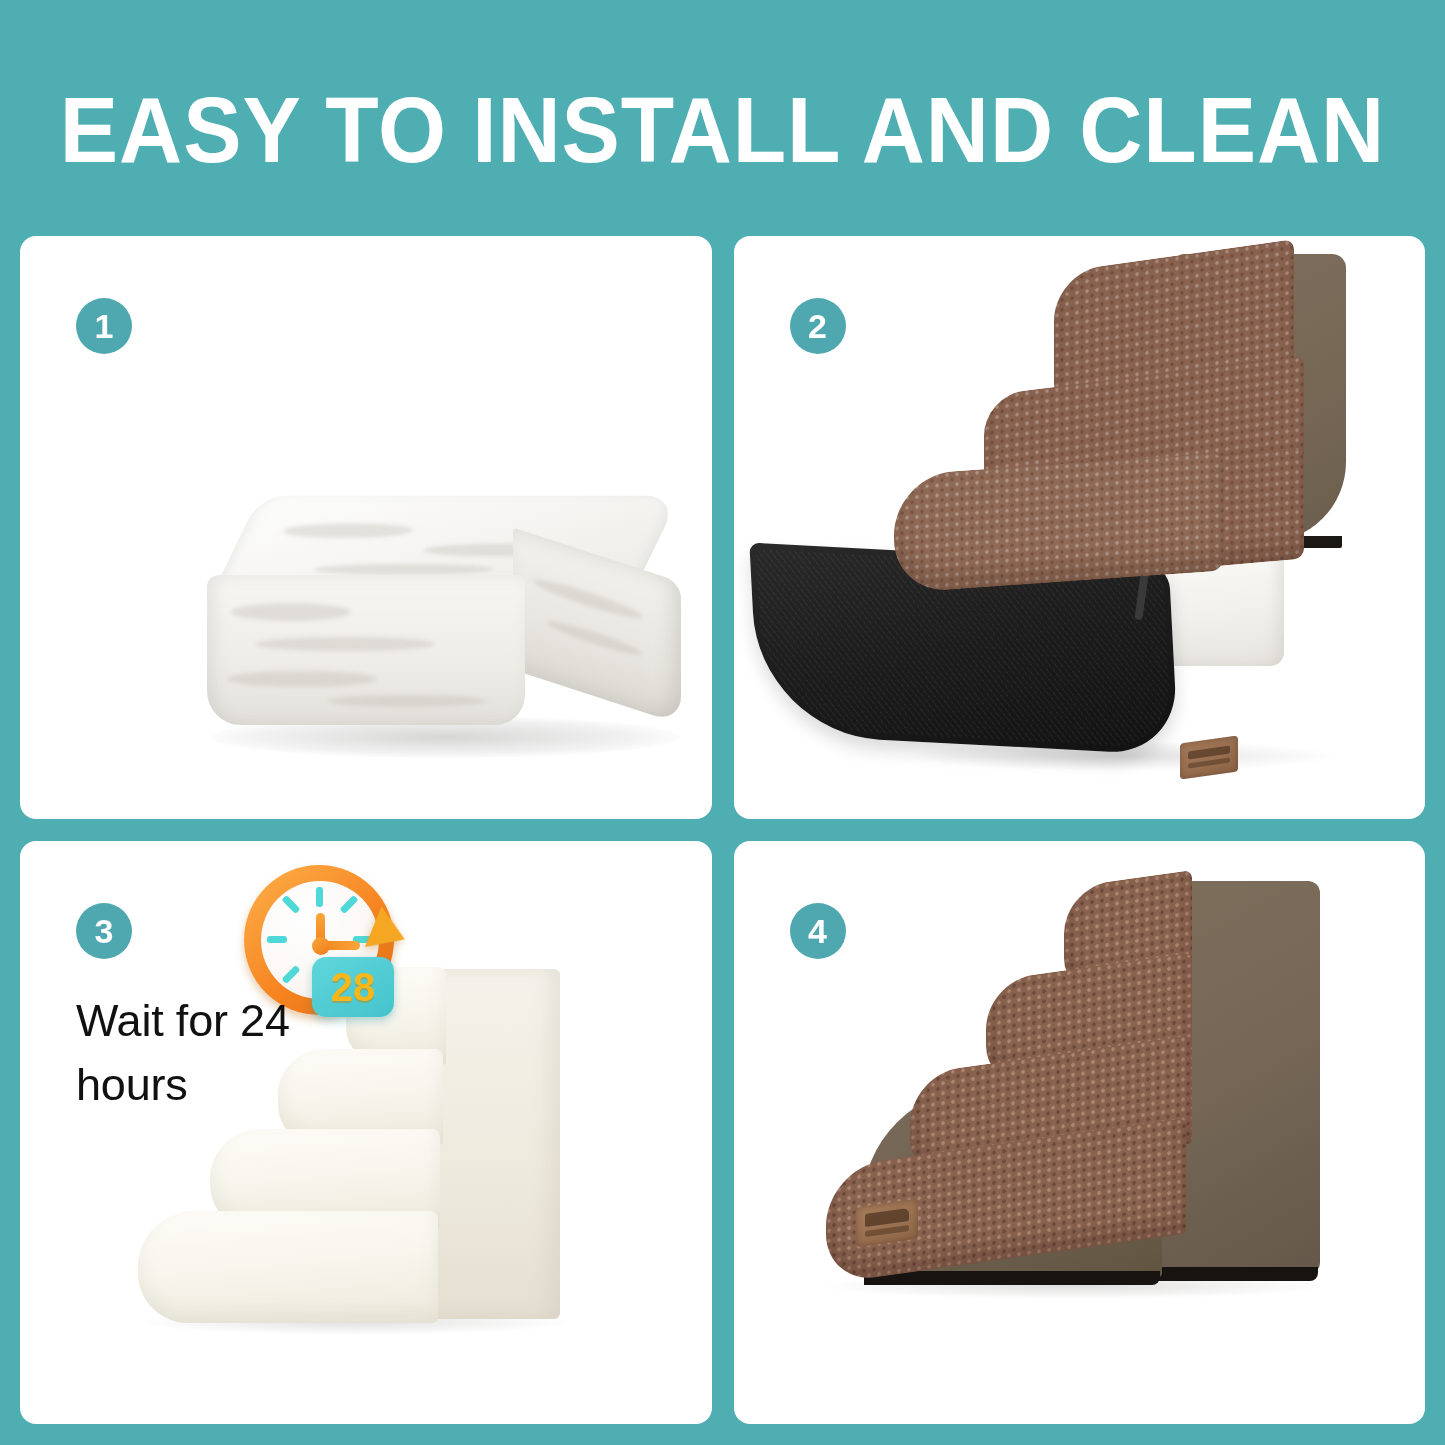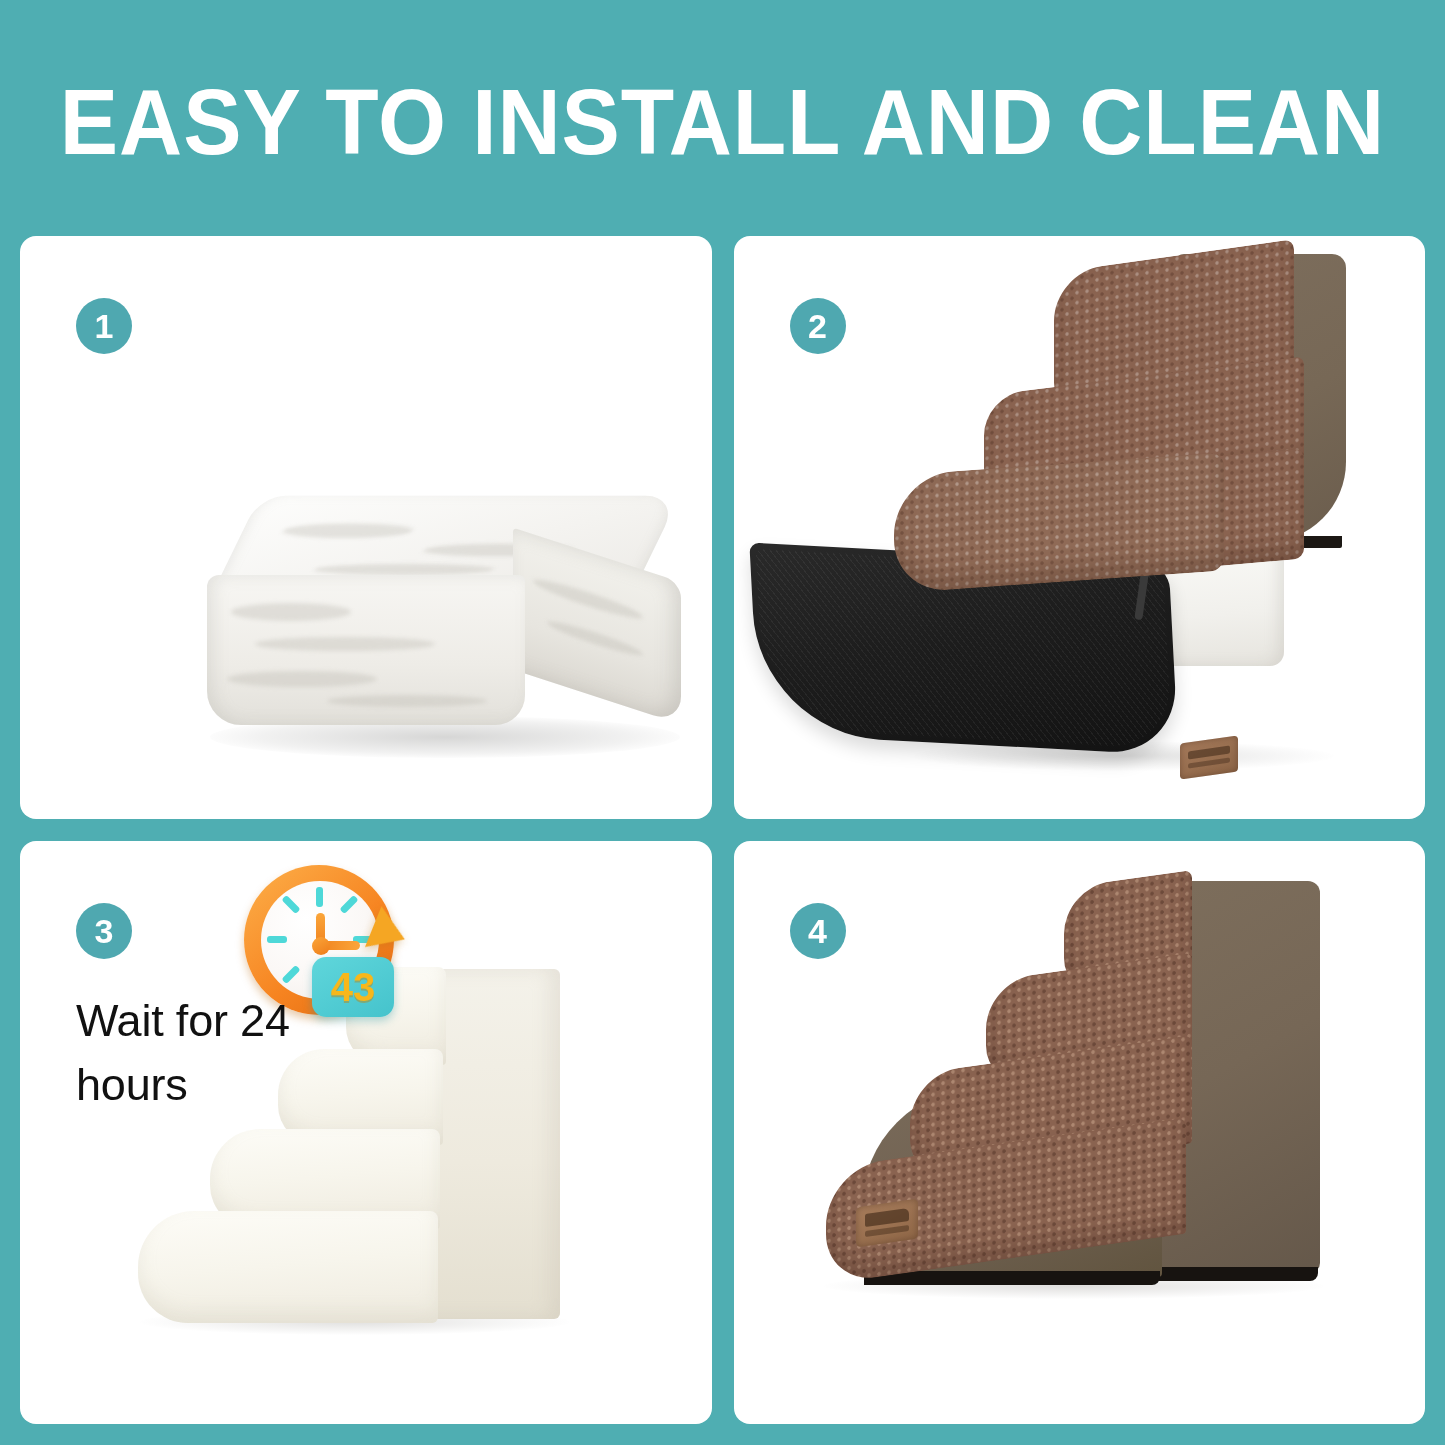--- a/index.html
+++ b/index.html
@@ -18,21 +18,21 @@
     width: 1445px;
     height: 1445px;
     background: #4FAEB2;
     box-sizing: border-box;
   }
 
   
   .header {
     position: absolute;
     left: 0;
-    top: 0;
+    top: 8px;
     width: 1445px;
     height: 236px;
     display: flex;
     align-items: center;
     justify-content: center;
   }
   .header-title {
     color: #FFFFFF;
     font-family: "Liberation Sans Narrow", "Liberation Sans", sans-serif;
     font-size: 92px;
@@ -538,21 +538,21 @@
             <div class="tick" style="left:20px;top:20px;width:20px;height:7px;transform:rotate(45deg);"></div>
             <div class="tick" style="left:78px;top:20px;width:20px;height:7px;transform:rotate(-45deg);"></div>
             <div class="tick" style="left:20px;top:90px;width:20px;height:7px;transform:rotate(-45deg);"></div>
             <div class="tick" style="left:78px;top:90px;width:20px;height:7px;transform:rotate(45deg);"></div>
           </div>
           <div class="clock-hand-h"></div>
           <div class="clock-hand-m"></div>
           <div class="clock-pivot"></div>
           <div class="clock-arrow"></div>
           <div class="clock-badge">
-            <span>43</span>
+            <span>28</span>
           </div>
         </div>
       </div>
       <div class="badge">3</div>
       <div class="caption">Wait for 24 hours</div>
     </div>
 
     <div class="card">
       <div class="stage c4">
         <div class="p4-shadow"></div>

